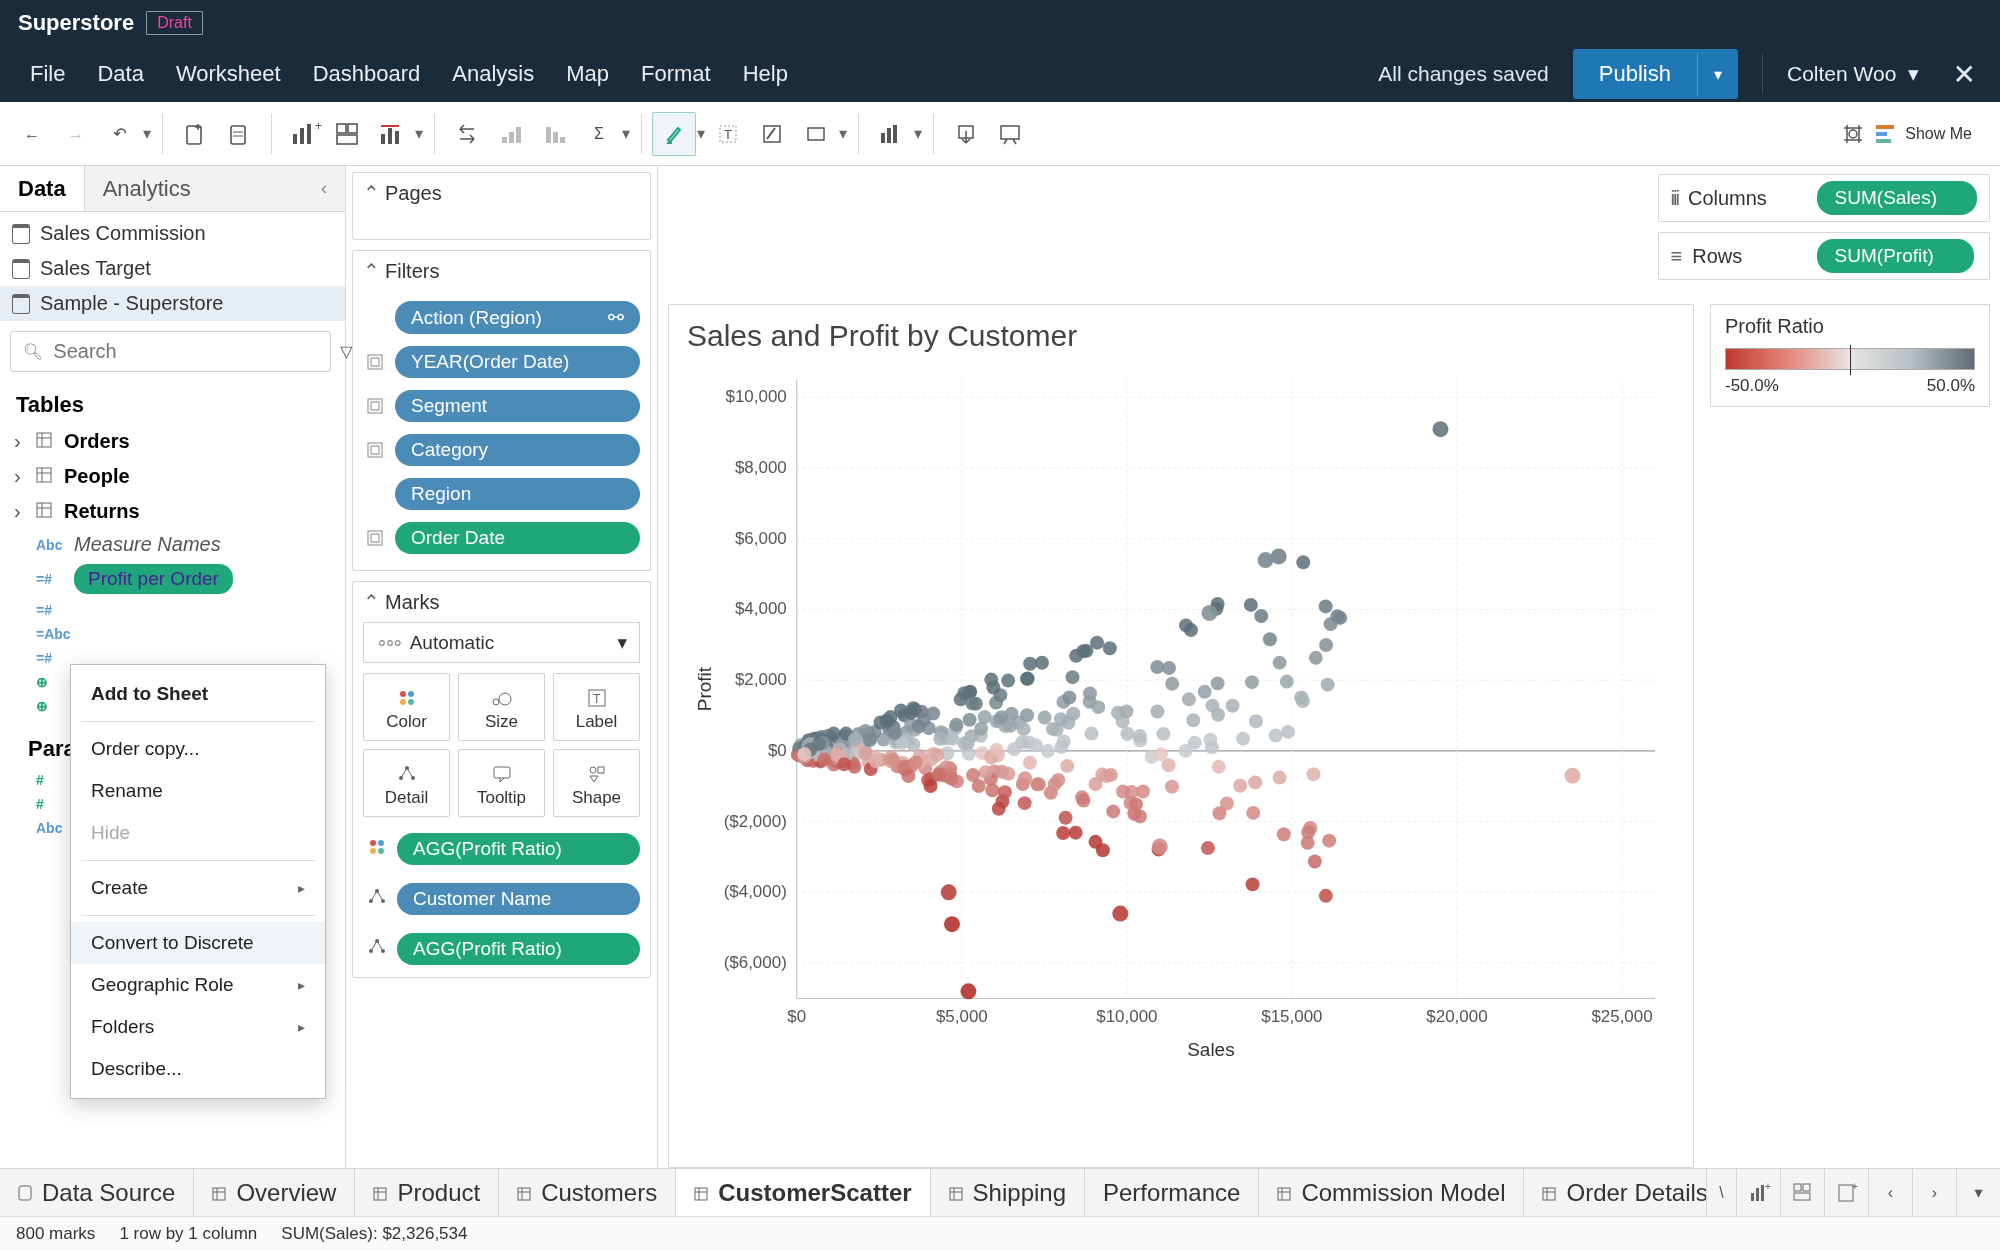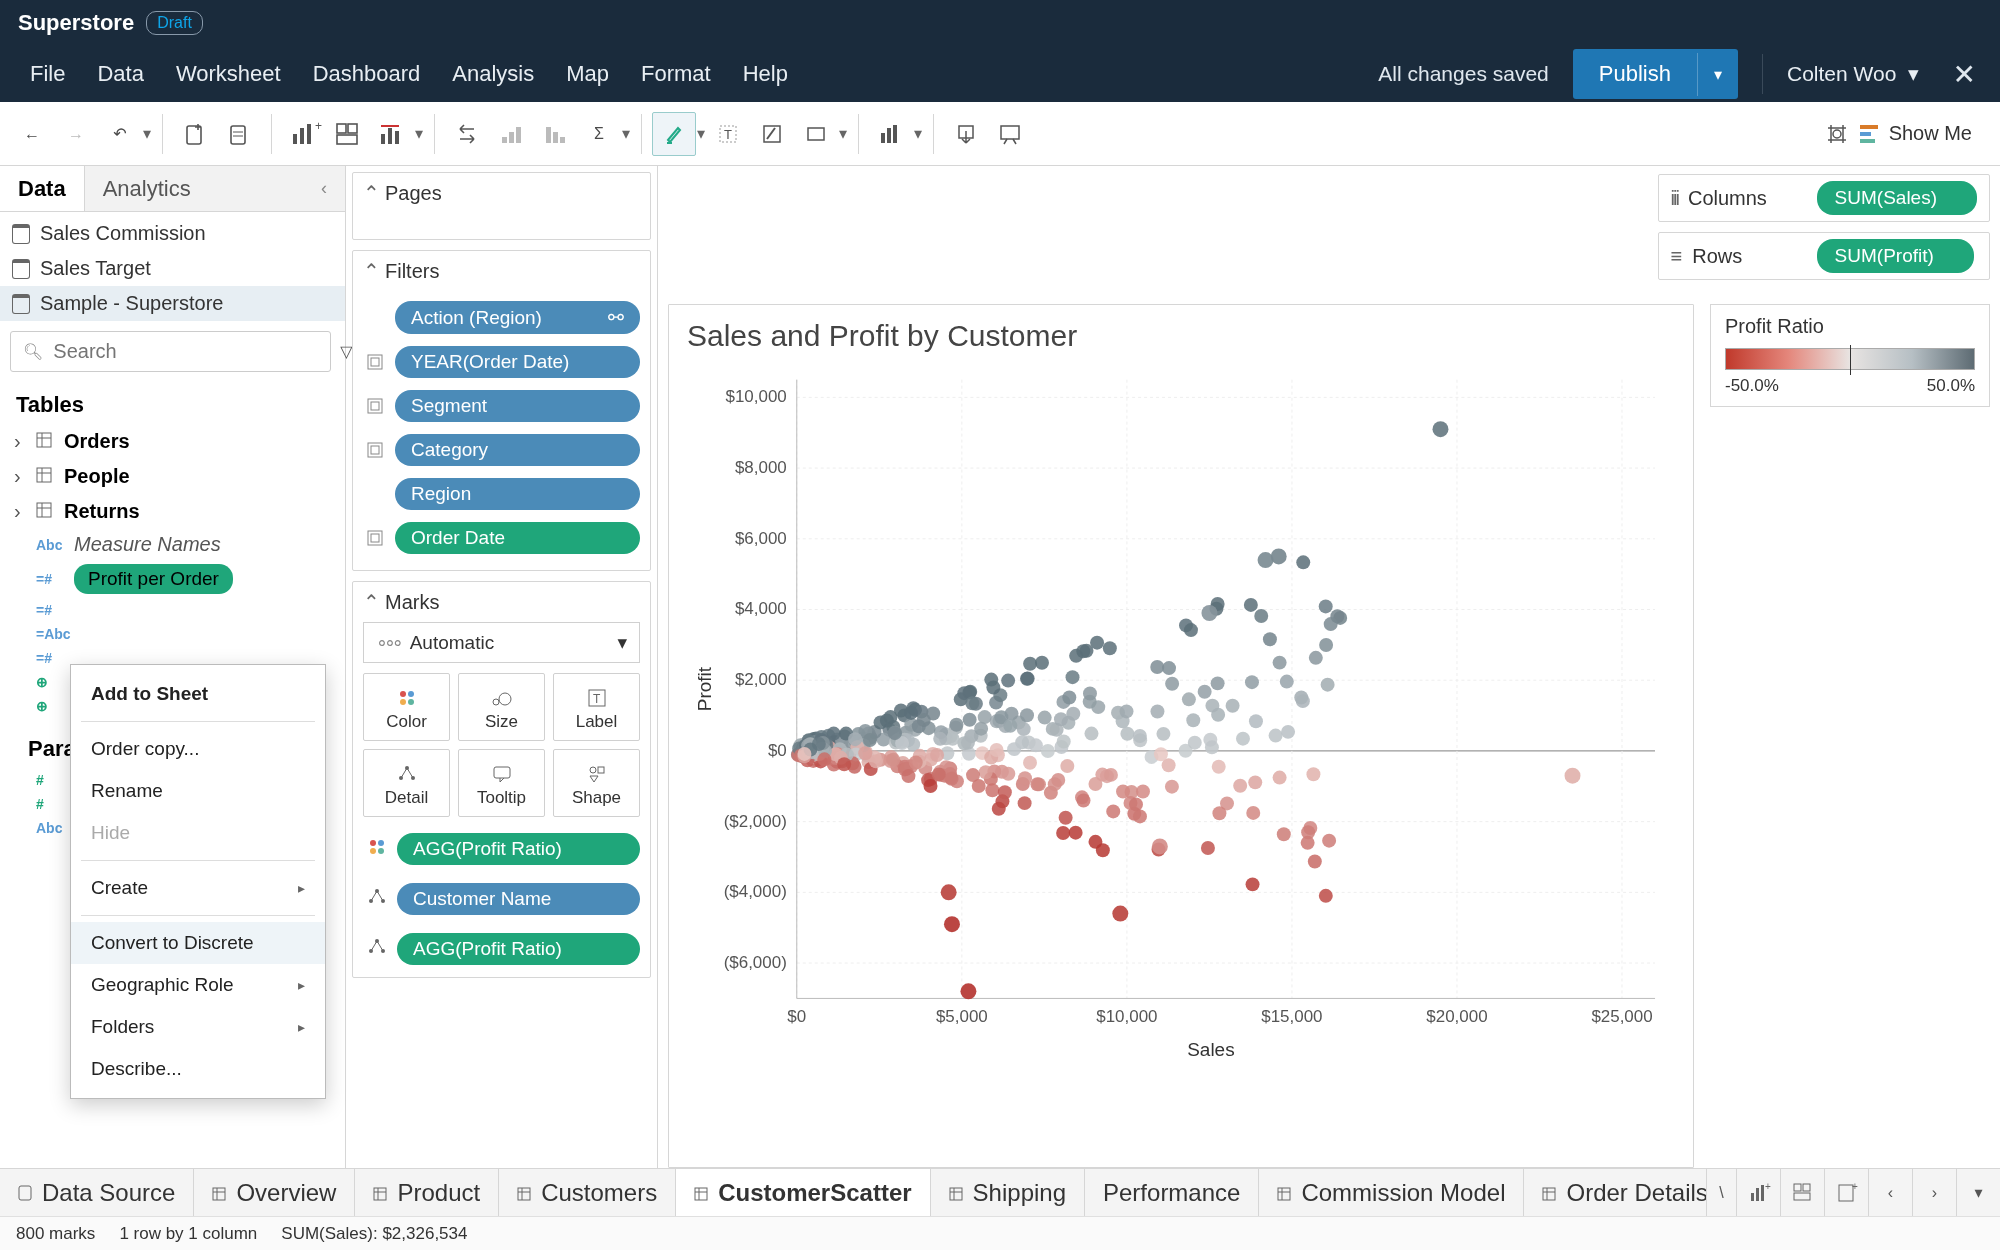--- a/index.html
+++ b/index.html
@@ -2,38 +2,38 @@
 <html><head>
 <meta charset="utf-8">
 <style>
 * { box-sizing: border-box; margin: 0; padding: 0; font-family: -apple-system, BlinkMacSystemFont, "Segoe UI", Helvetica, Arial, sans-serif; }
 html, body { width: 2000px; height: 1250px; overflow: hidden; background: #fff; }
 
 
 .header { background: #1a2b3c; color: #fff; }
 .header-row1 { display: flex; align-items: center; padding: 8px 18px; height: 46px; }
 .workbook-name { font-size: 22px; font-weight: 600; margin-right: 12px; }
-.draft-badge { border: 1px solid #8899aa; border-radius: 10px; padding: 2px 10px; font-size: 16px; color: #0ea5e9; }
+.draft-badge { border: 1px solid #8899aa; border-radius: 1px; padding: 2px 10px; font-size: 16px; color: #ec4899; }
 .header-row2 { display: flex; align-items: center; padding: 0 14px; height: 56px; }
 .menu-item { padding: 10px 16px; font-size: 22px; cursor: pointer; color: #e8eef3; }
 .header-right { margin-left: auto; display: flex; align-items: center; gap: 24px; }
 .saved-text { font-size: 21px; color: #dfe7ee; }
 .publish-btn { display: flex; align-items: center; background: #1f77b4; border-radius: 3px; overflow: hidden; }
 .publish-main { padding: 12px 26px; font-size: 22px; color: #fff; cursor: pointer; }
 .publish-drop { padding: 12px 16px; border-left: 1px solid rgba(255,255,255,0.25); color: #fff; cursor: pointer; }
 .header-sep { width: 1px; height: 40px; background: #3a4a5a; }
 .user-name { font-size: 21px; color: #e8eef3; cursor: pointer; }
 .close-x { font-size: 28px; color: #dfe7ee; cursor: pointer; padding: 0 10px; }
 
 
 .toolbar { display: flex; align-items: center; height: 64px; border-bottom: 1px solid #d6d6d6; padding: 0 10px; background: #fff; }
 .tb-btn { width: 44px; height: 44px; display: flex; align-items: center; justify-content: center; cursor: pointer; color: #4a4a4a; border-radius: 2px; }
 .tb-sep { width: 1px; height: 40px; background: #d6d6d6; margin: 0 10px; }
 .tb-drop { width: 10px; text-align: center; color: #666; }
-.show-me { margin-left: auto; display: flex; align-items: center; gap: 10px; font-size: 20px; color: #333; cursor: pointer; padding-right: 18px;}
+.show-me { margin-left: auto; display: flex; align-items: center; gap: 10px; font-size: 16px; color: #333; cursor: pointer; padding-right: 18px;}
 
 
 .main { display: flex; height: calc(1250px - 46px - 56px - 64px - 48px - 34px); }
 .left-col { width: 346px; border-right: 1px solid #d6d6d6; display: flex; flex-direction: column; }
 .mid-col { width: 312px; border-right: 1px solid #d6d6d6; padding: 6px; overflow: hidden; }
 .right-col { flex: 1; display: flex; flex-direction: column; position: relative; align-items: flex-end; }
 
 
 .side-tabs { display: flex; height: 46px; border-bottom: 1px solid #d6d6d6; }
 .side-tab { flex: 0 0 auto; padding: 10px 18px; font-size: 22px; font-weight: 600; cursor: pointer; }
@@ -50,21 +50,21 @@
 
 .tables-h { font-size: 22px; font-weight: 700; padding: 14px 16px 6px; }
 .tree { padding: 0 6px; font-size: 20px; }
 .tree-row { display: flex; align-items: center; gap: 10px; padding: 6px 8px; cursor: pointer; }
 .tree-row .chev { width: 12px; color: #555; }
 .table-icon { width: 18px; }
 .field-row { display: flex; align-items: center; gap: 10px; padding: 4px 8px 4px 30px; cursor: pointer; }
 .field-icon { width: 28px; font-size: 14px; font-weight: 600; color: #5a9bd4; text-align: left; }
 .field-icon.green { color: #1fa67a; }
 .field-icon.calc { color: #5a9bd4; }
-.pill-selected { background: #1fa67a; color: #000000; border-radius: 14px; padding: 4px 14px; font-size: 19px; }
+.pill-selected { background: #1fa67a; color: #4c1d95; border-radius: 14px; padding: 4px 14px; font-size: 19px; }
 .italic { font-style: italic; color: #555; }
 .bold { font-weight: 700; }
 
 .params-h { font-size: 22px; font-weight: 700; padding: 18px 16px 6px; }
 
 
 .card { border: 1px solid #d6d6d6; border-radius: 2px; margin-bottom: 10px; background: #fff; }
 .card-h { display: flex; align-items: center; gap: 8px; padding: 8px 10px; font-size: 20px; color: #333;}
 .card-h .chev { color: #666; width: 14px; }
 .card-body { padding: 4px 10px 10px; }

